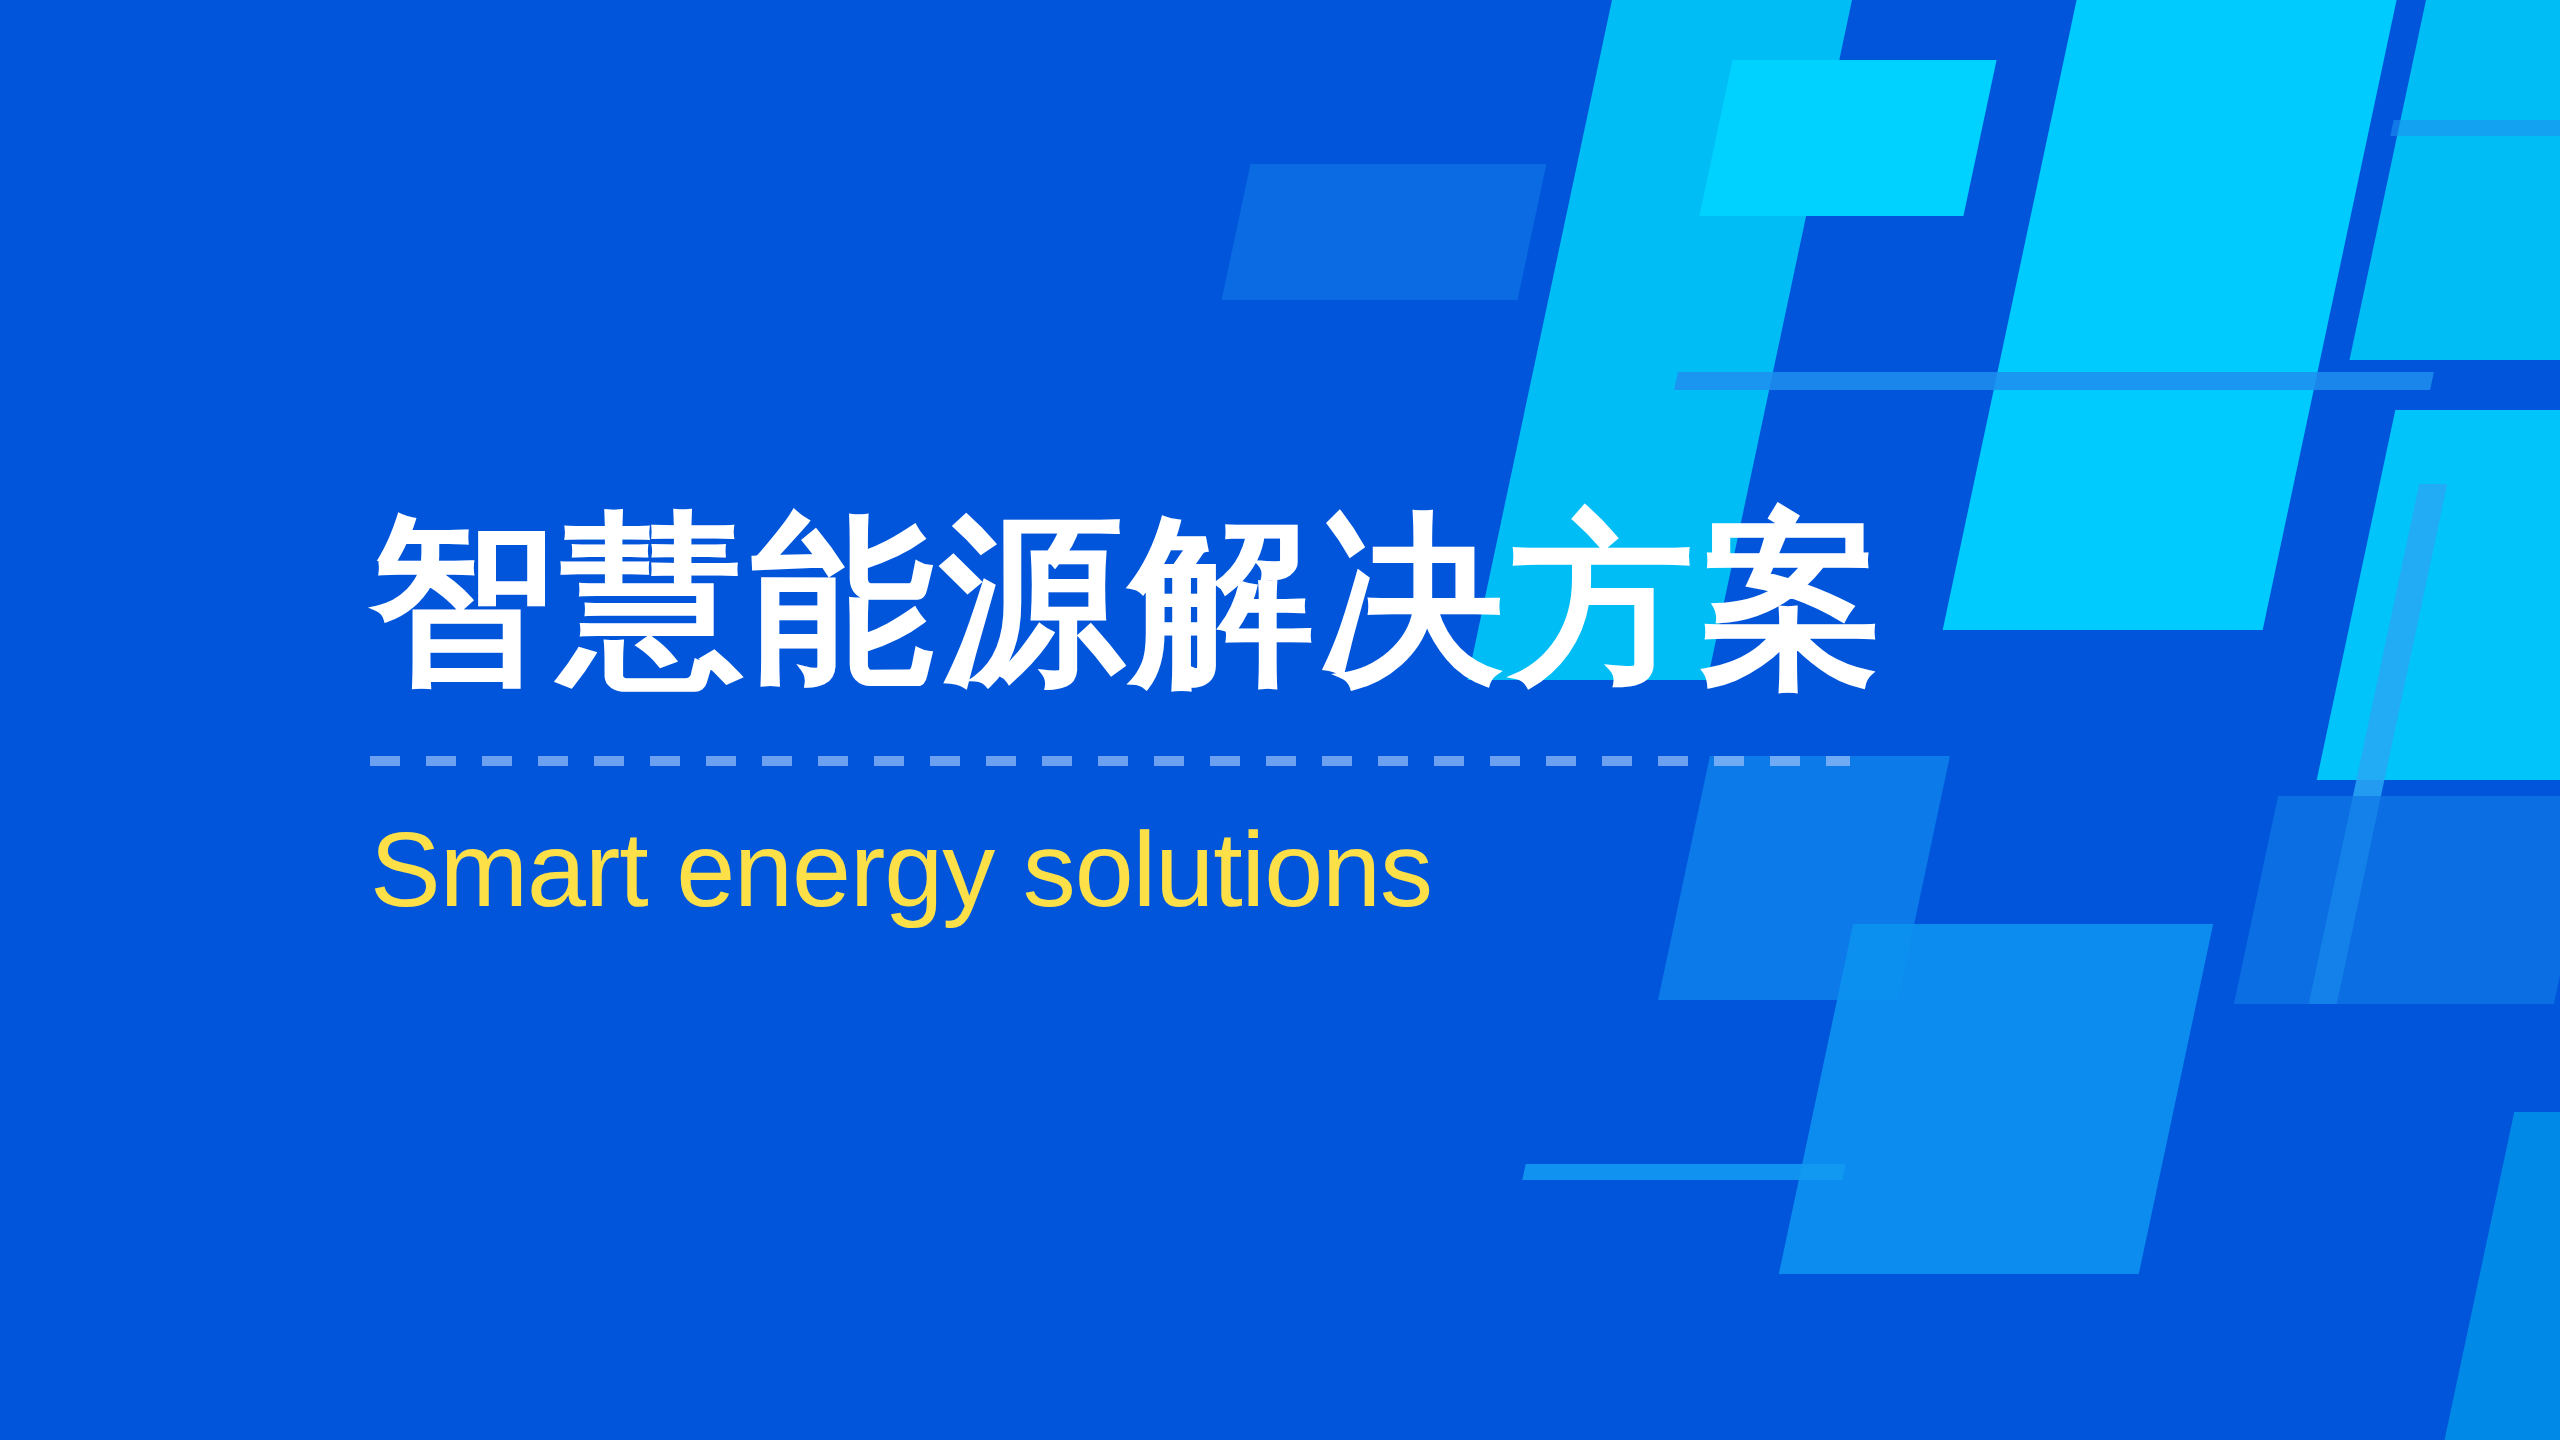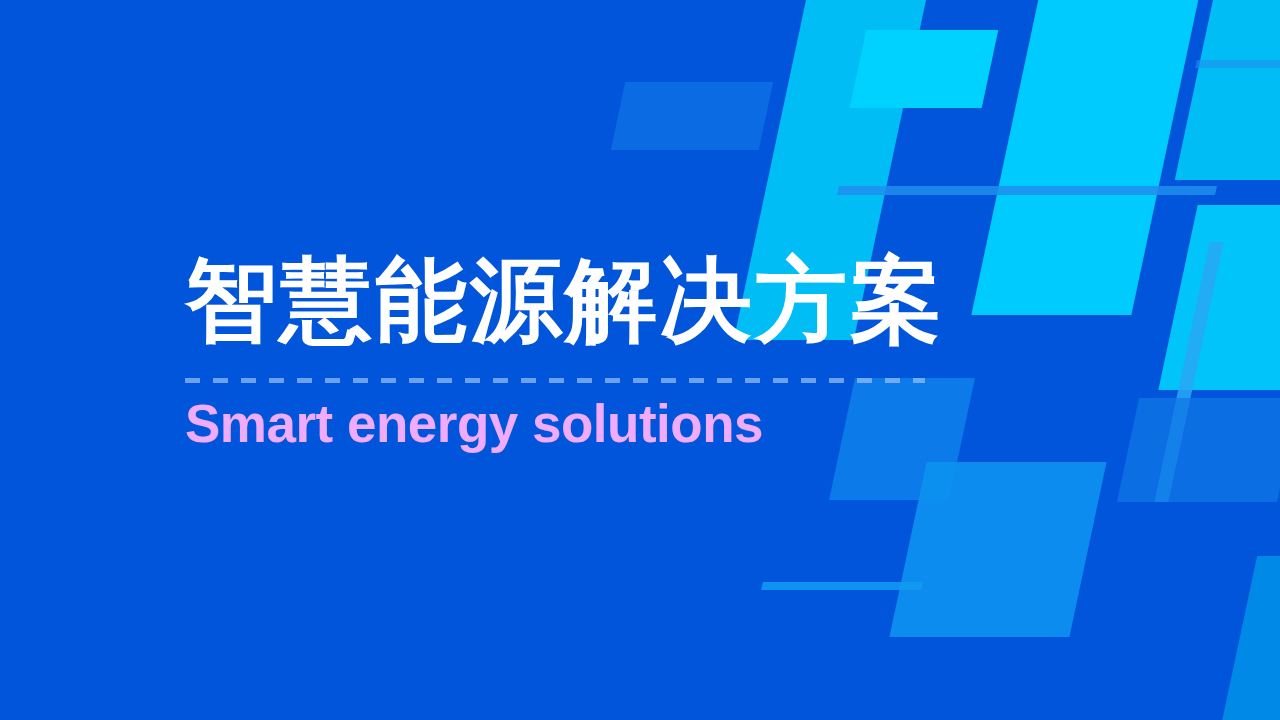--- a/index.html
+++ b/index.html
@@ -54,24 +54,24 @@
     height:5px;
     background-image:repeating-linear-gradient(
         to right,
         rgba(150,190,250,0.72) 0px,
         rgba(150,190,250,0.72) 15px,
         rgba(150,190,250,0) 15px,
         rgba(150,190,250,0) 28px);
   }
 
   .sub-title {
-    margin-top:12px;
+    margin-top:24px;
     font-size:53px;
-    font-weight:700;
-    color:#f0abfc;
+    font-weight:400;
+    color:#fde047;
     letter-spacing:-0.5px;
     line-height:1.1;
     white-space:nowrap;
     font-family:"Liberation Sans","DejaVu Sans",sans-serif;
   }
 </style>
 </head>
 <body>
 
 <div id="slide" style="background: rgb(0, 85, 219);">

